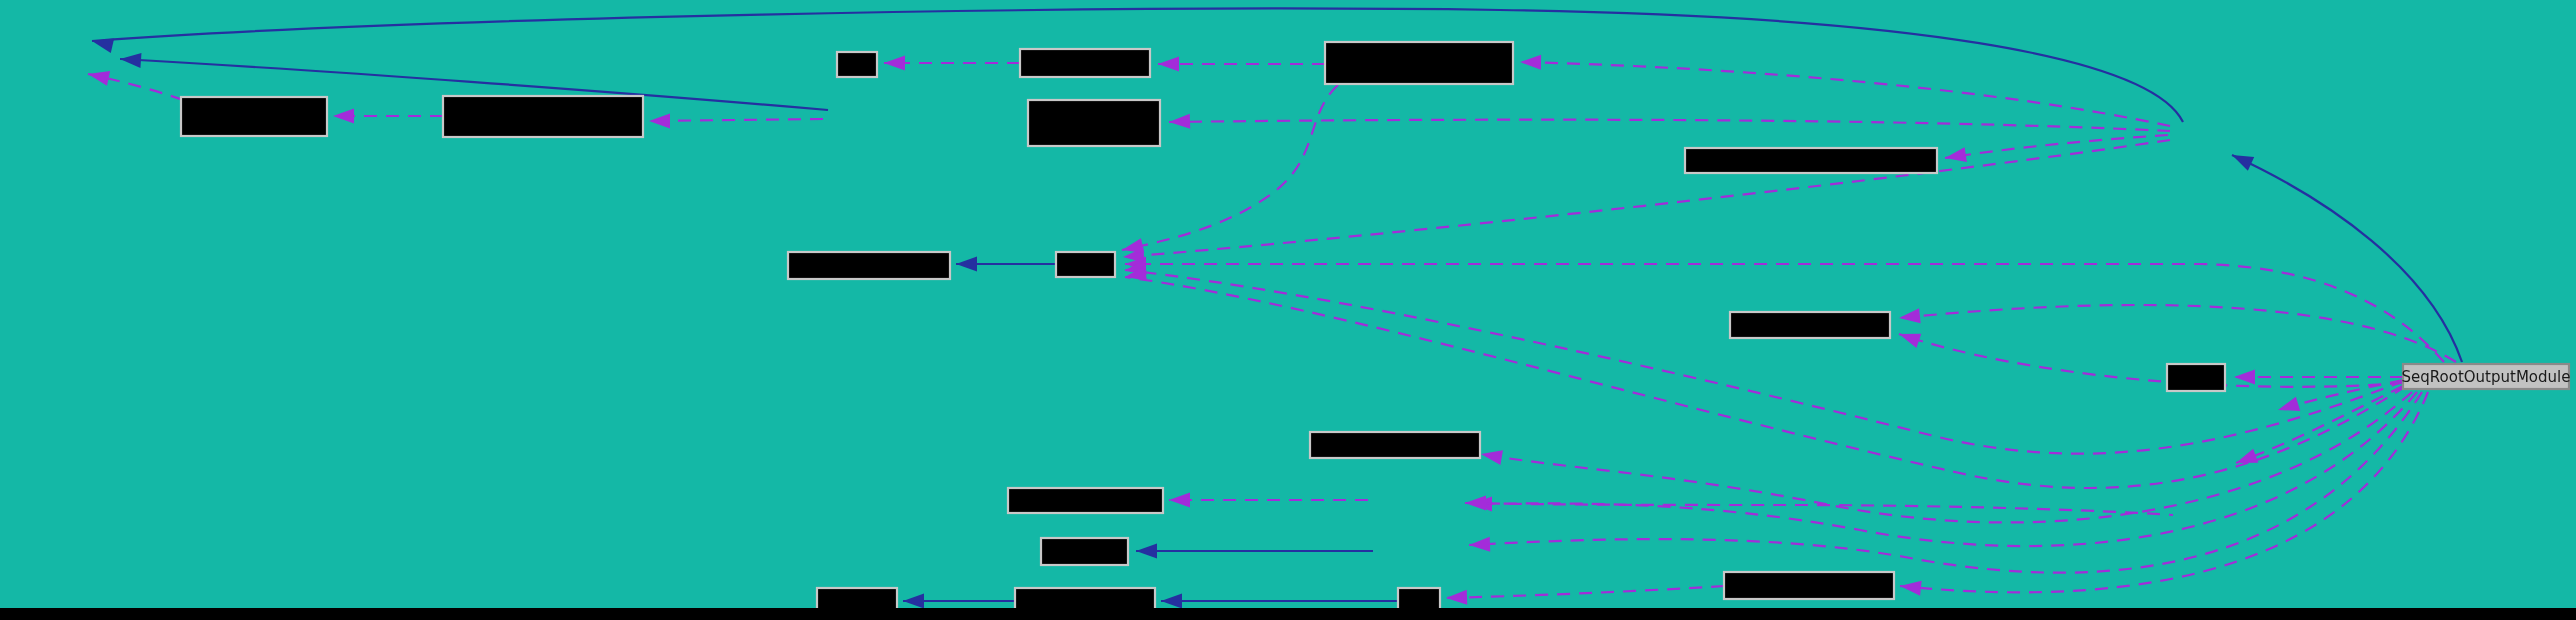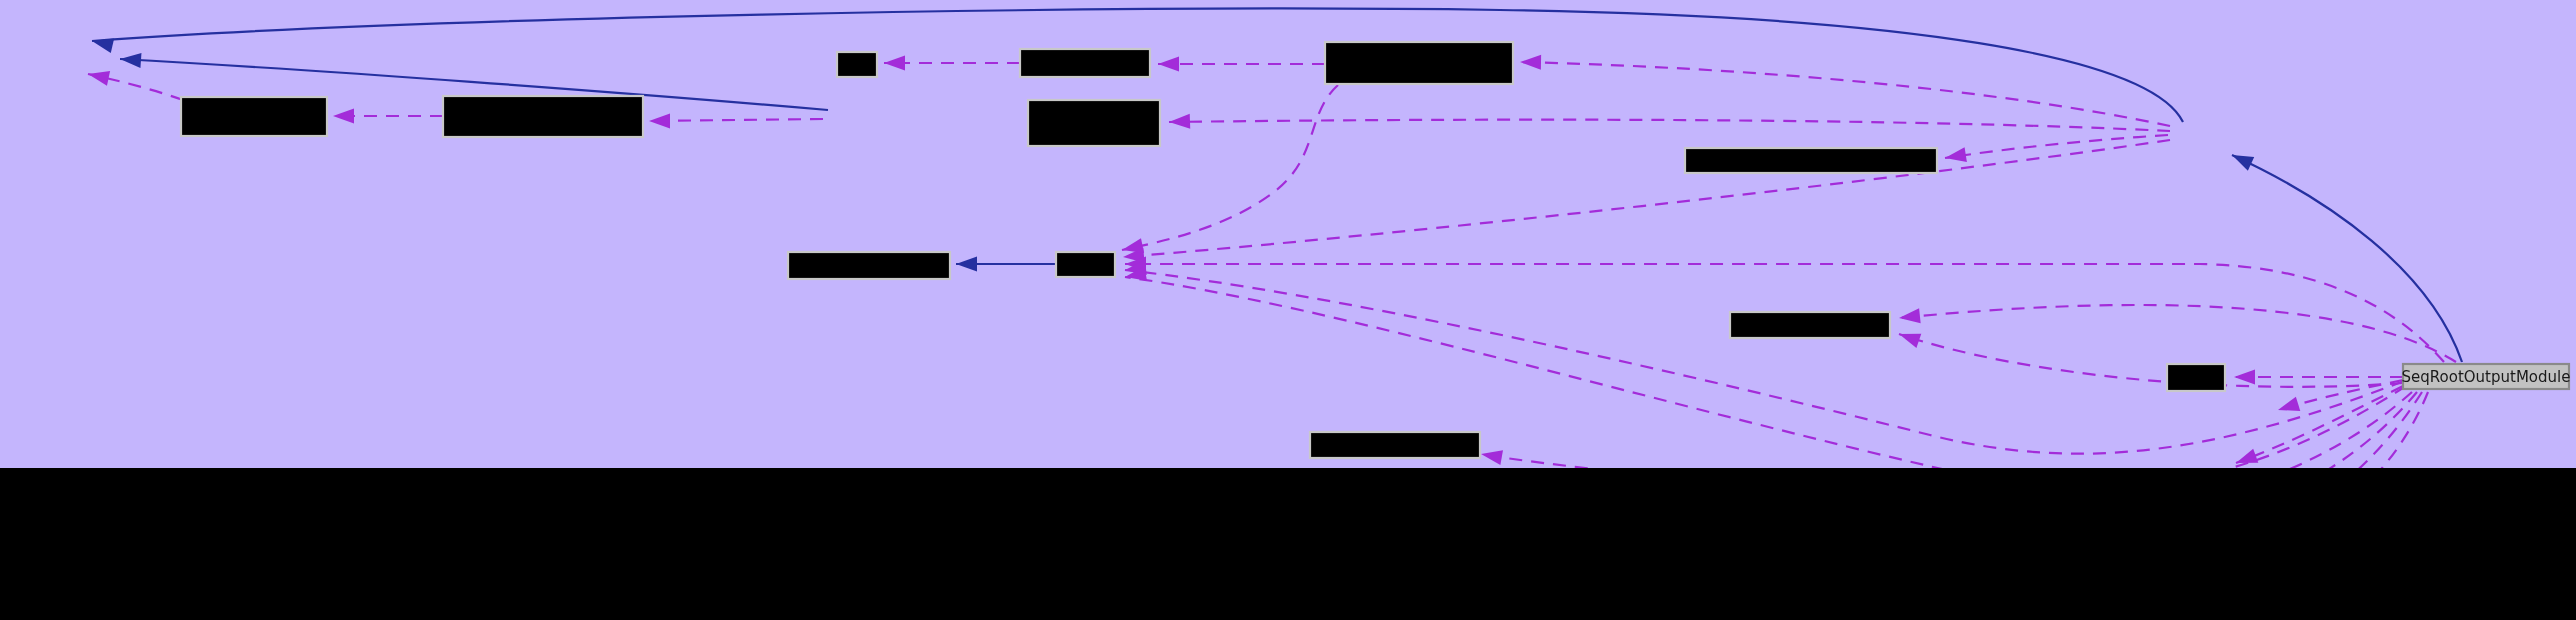--- a/index.html
+++ b/index.html
@@ -1,19 +1,19 @@
 <!DOCTYPE html>
 <html><head>
 <meta charset="utf-8">
 <style>
   html,body{margin:0;padding:0;background:#000;}
   .stage{
     position:relative;
-    width:2576px;height:468px;
-    background:#c4b5fd;
+    width:2576px;height:608px;
+    background:#14b8a6;
     overflow:hidden;
     font-family:"DejaVu Sans","Liberation Sans",sans-serif;
   }
   .stage svg{position:absolute;left:0;top:0;}
 </style>
 </head>
 <body>
 
 <div class="stage">
   <div id="diagram">

